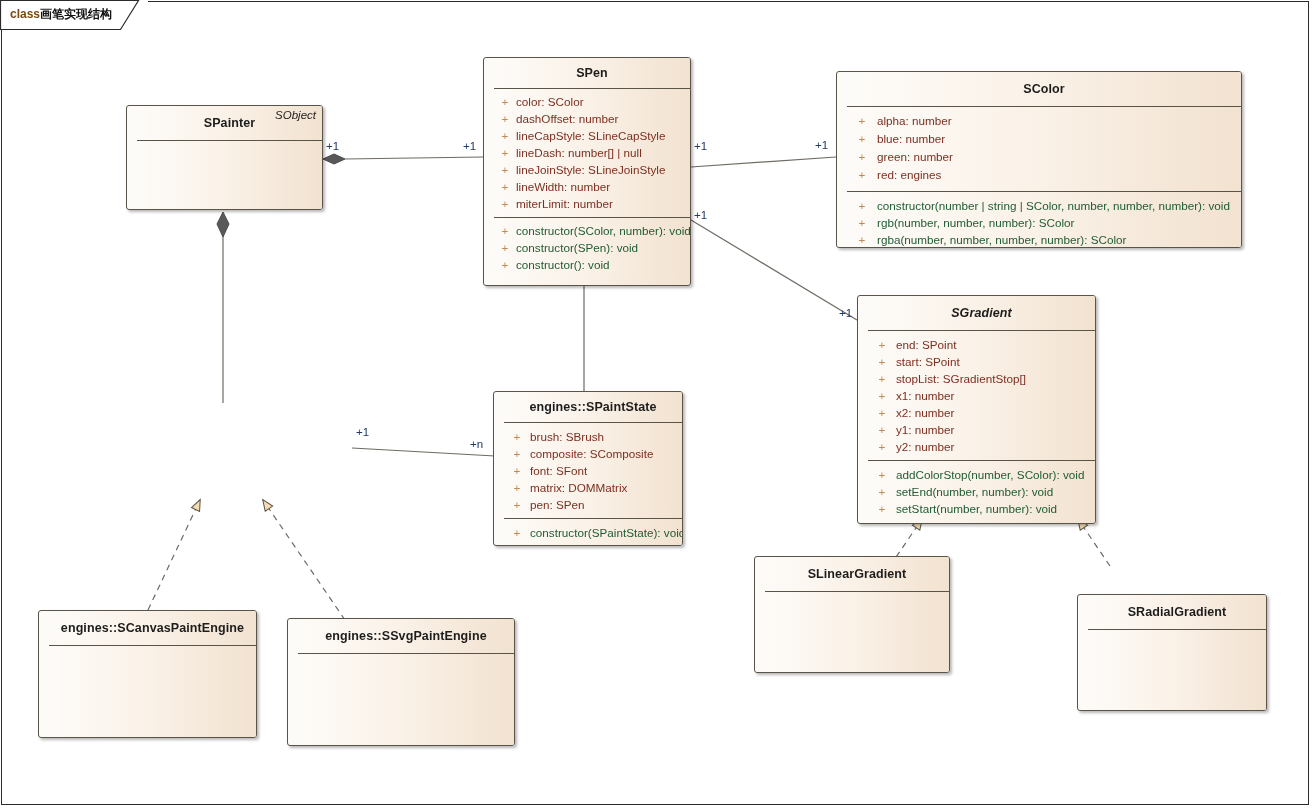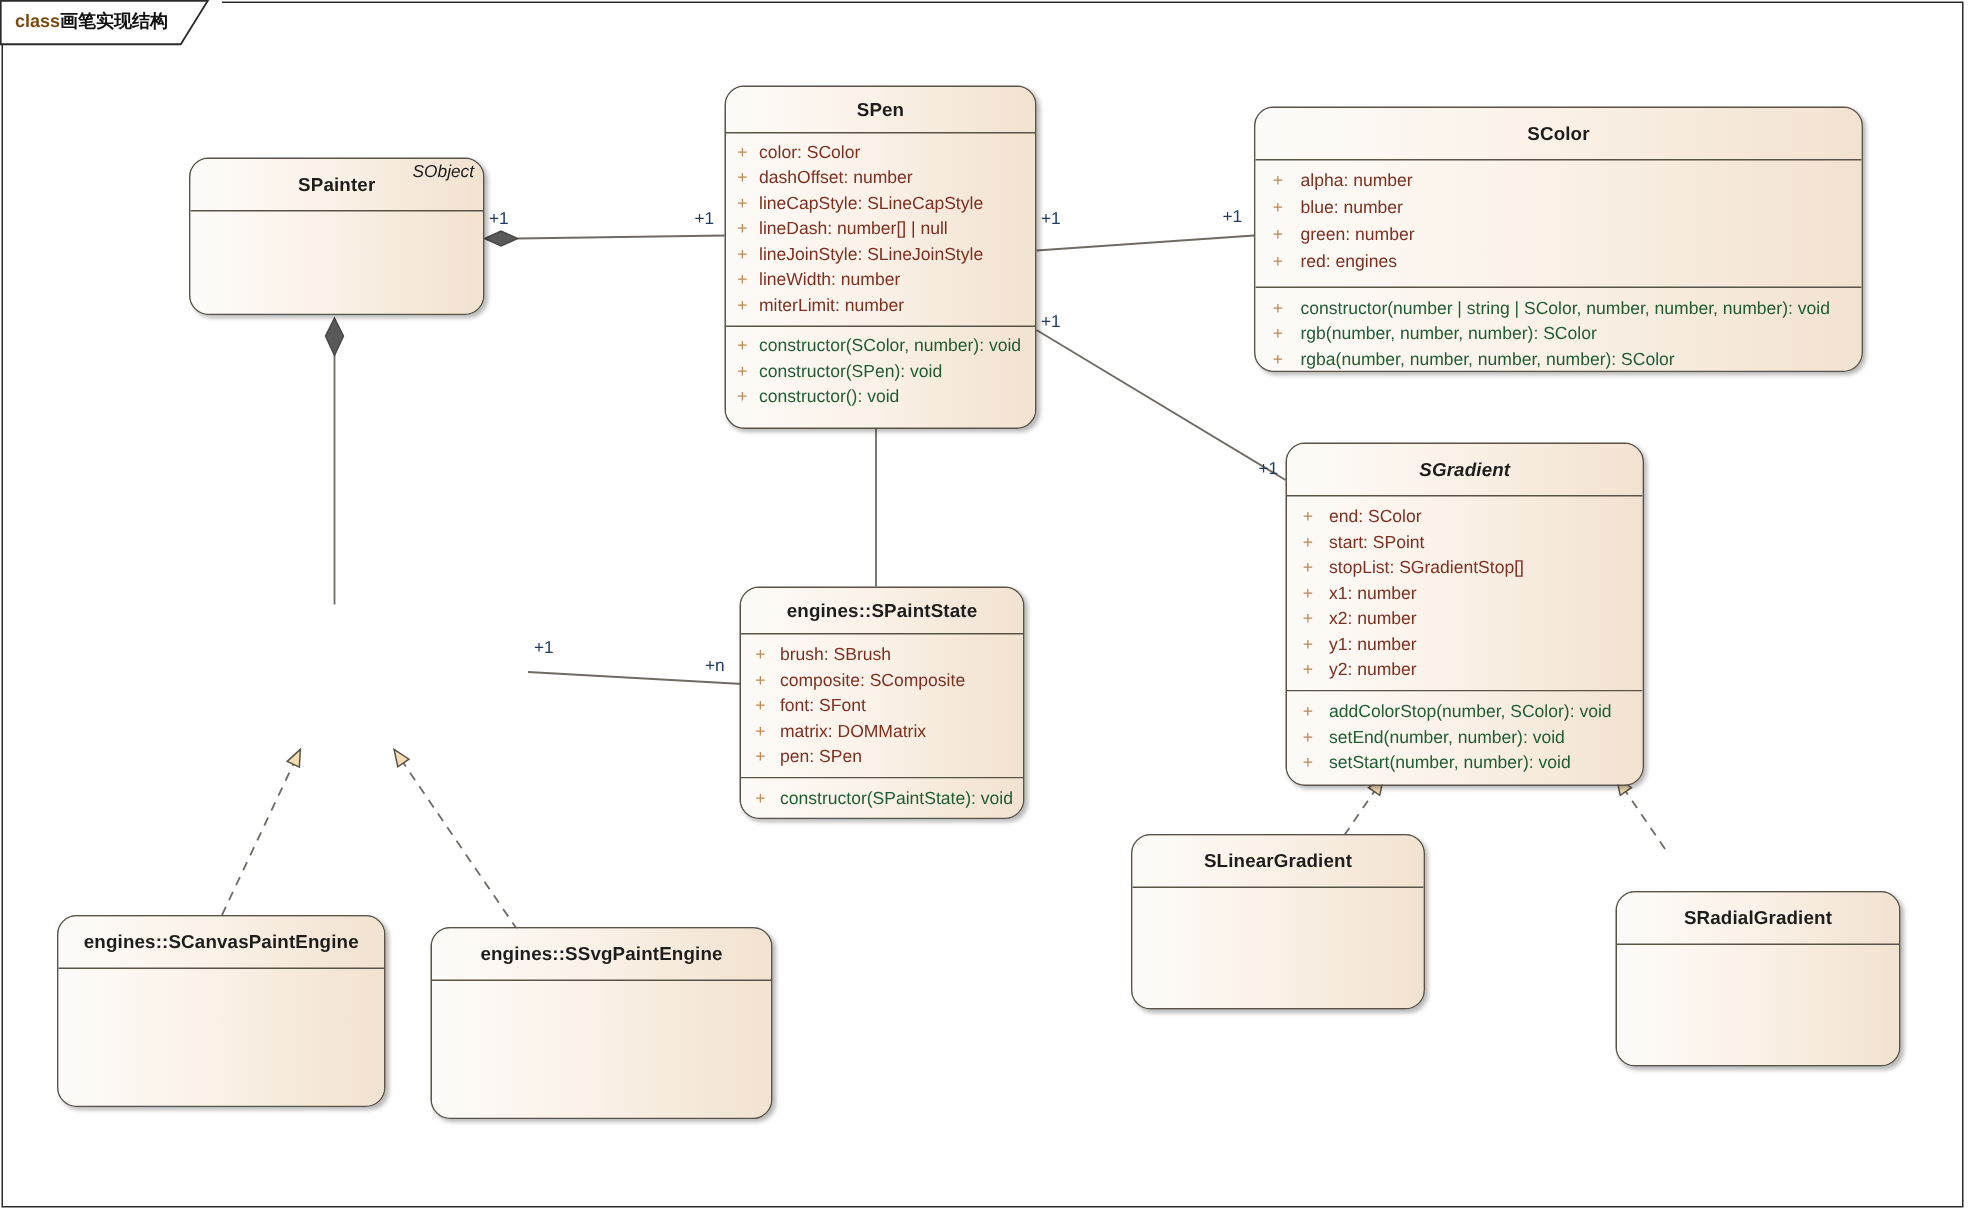--- a/index.html
+++ b/index.html
@@ -62,25 +62,26 @@
     color: #1f3a63;
     white-space: nowrap;
     z-index: 3;
   }
 
   
   .uml {
     position: absolute;
     box-sizing: border-box;
     border: 1px solid #5a5347;
-    border-radius: 13px;
+    border-radius: 3px;
     background: linear-gradient(to right, #fdfbf8 0%, #fbf3ea 42%, #f2e2d0 100%);
     box-shadow: 2px 2px 3px rgba(0,0,0,0.28);
     z-index: 4;
     overflow: hidden;
+    padding-left: 10px;
   }
   .uml .hdr {
     position: relative;
     height: 30px;
     border-bottom: 1px solid #5a5347;
     display: flex;
     align-items: center;
     justify-content: center;
     background: linear-gradient(to right, #fdfbf8 0%, #fbf3ea 42%, #f2e2d0 100%);
   }
@@ -296,21 +297,21 @@
     </div>
   </div>
 
   <div class="uml" style="left:857px; top:295px; width:239px; height:229px;">
     <div class="hdr tall">
       <span class="name italic">SGradient</span>
     </div>
     <div class="sect" style="padding-top:5px;">
       <div class="row">
           <span class="vis" style="width:28px;flex:0 0 28px;">+</span>
-          <span class="attr-txt">end: SColor</span>
+          <span class="attr-txt">end: SPoint</span>
         </div>
       <div class="row">
           <span class="vis" style="width:28px;flex:0 0 28px;">+</span>
           <span class="attr-txt">start: SPoint</span>
         </div>
       <div class="row">
           <span class="vis" style="width:28px;flex:0 0 28px;">+</span>
           <span class="attr-txt">stopList: SGradientStop[]</span>
         </div>
       <div class="row">

